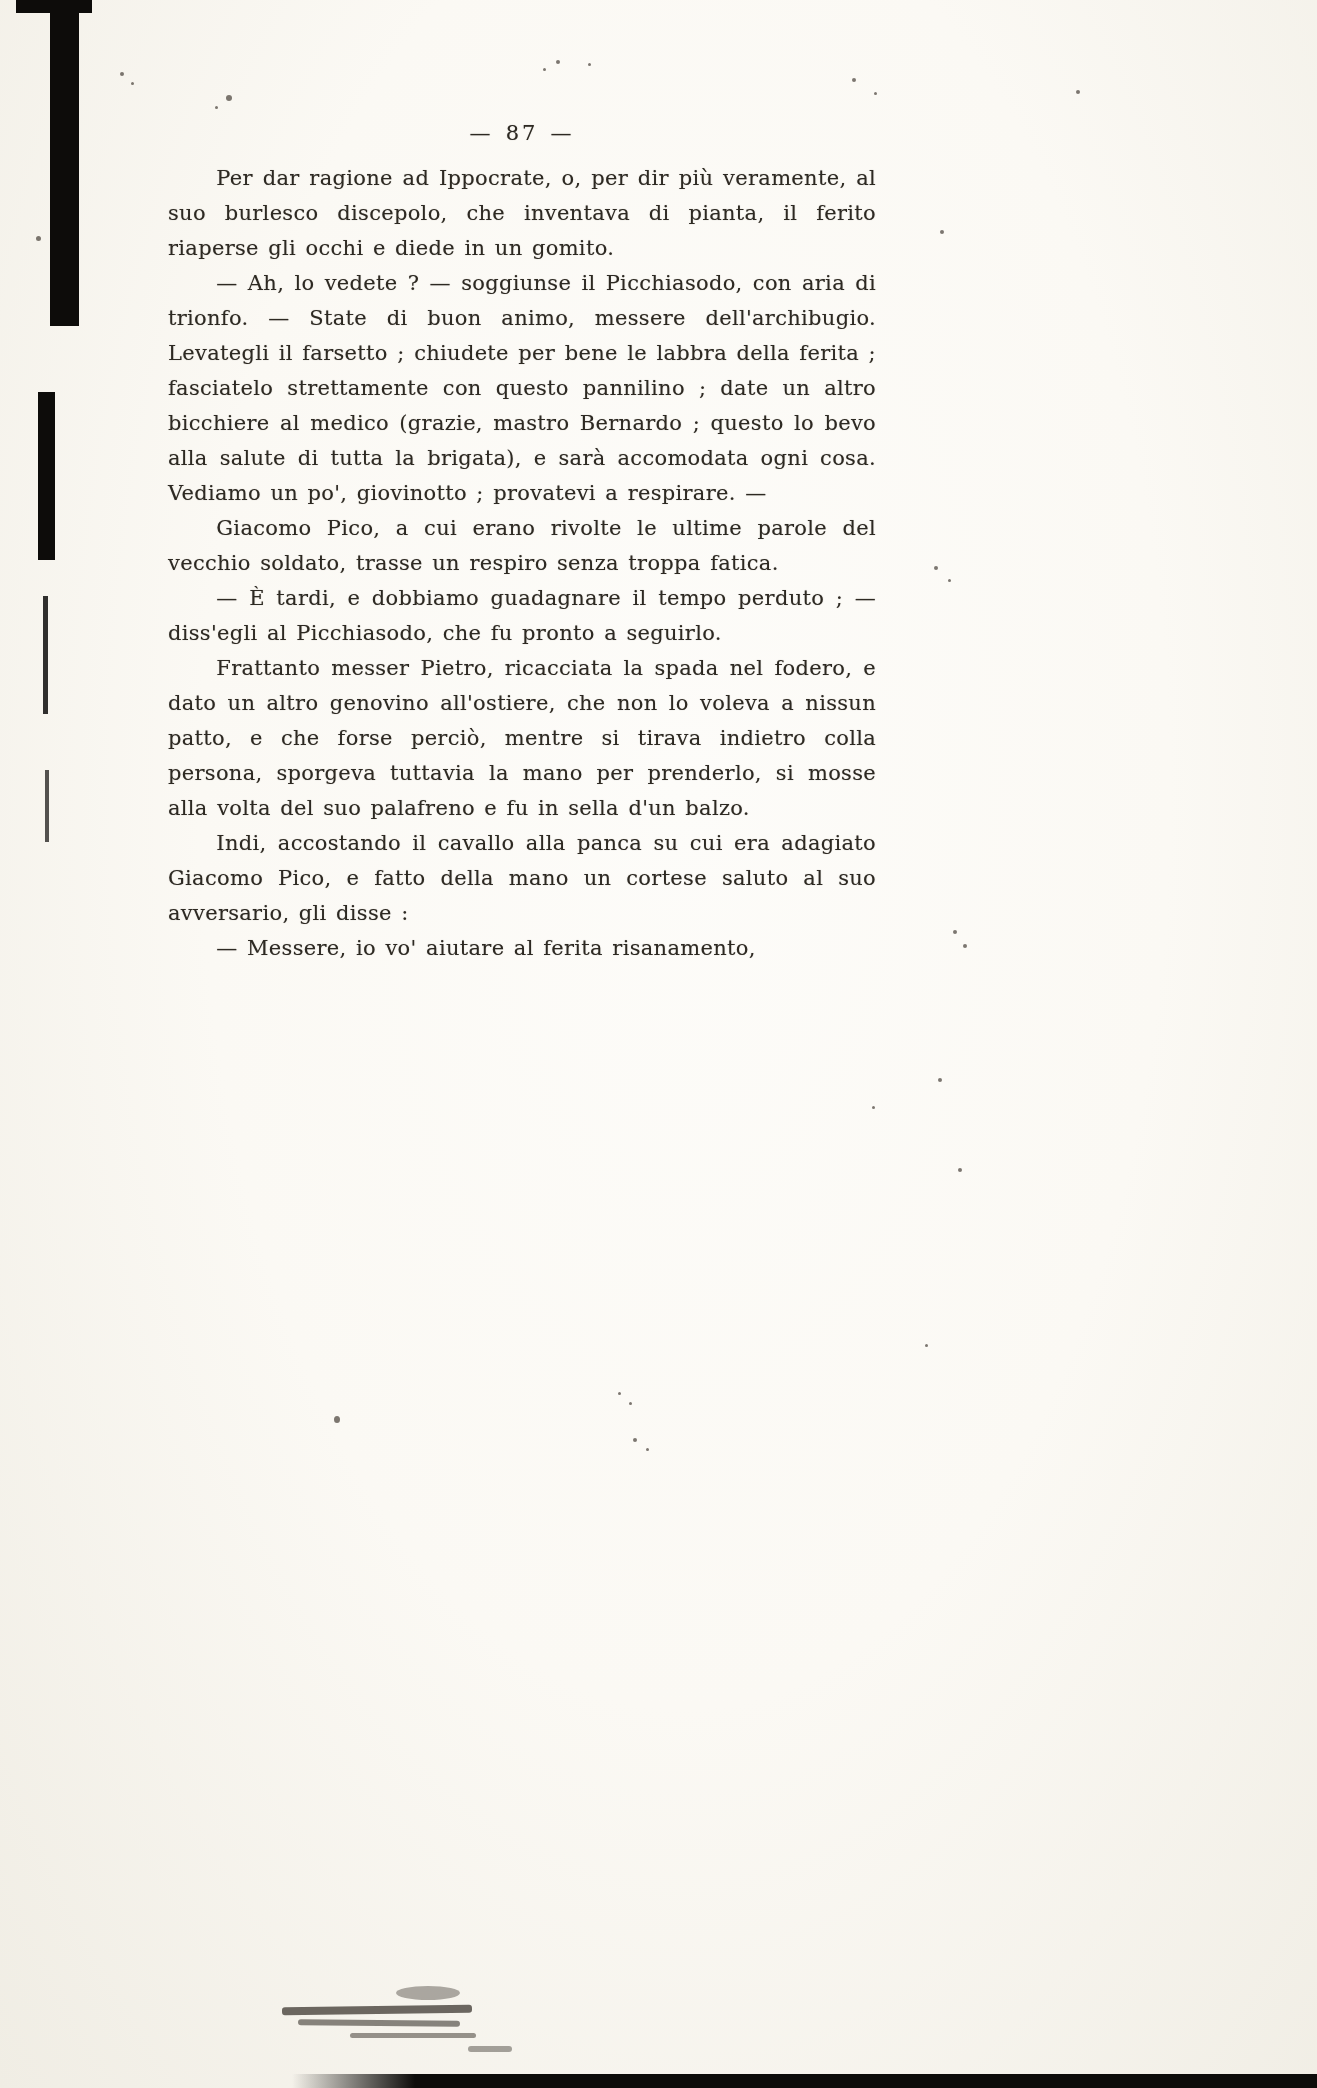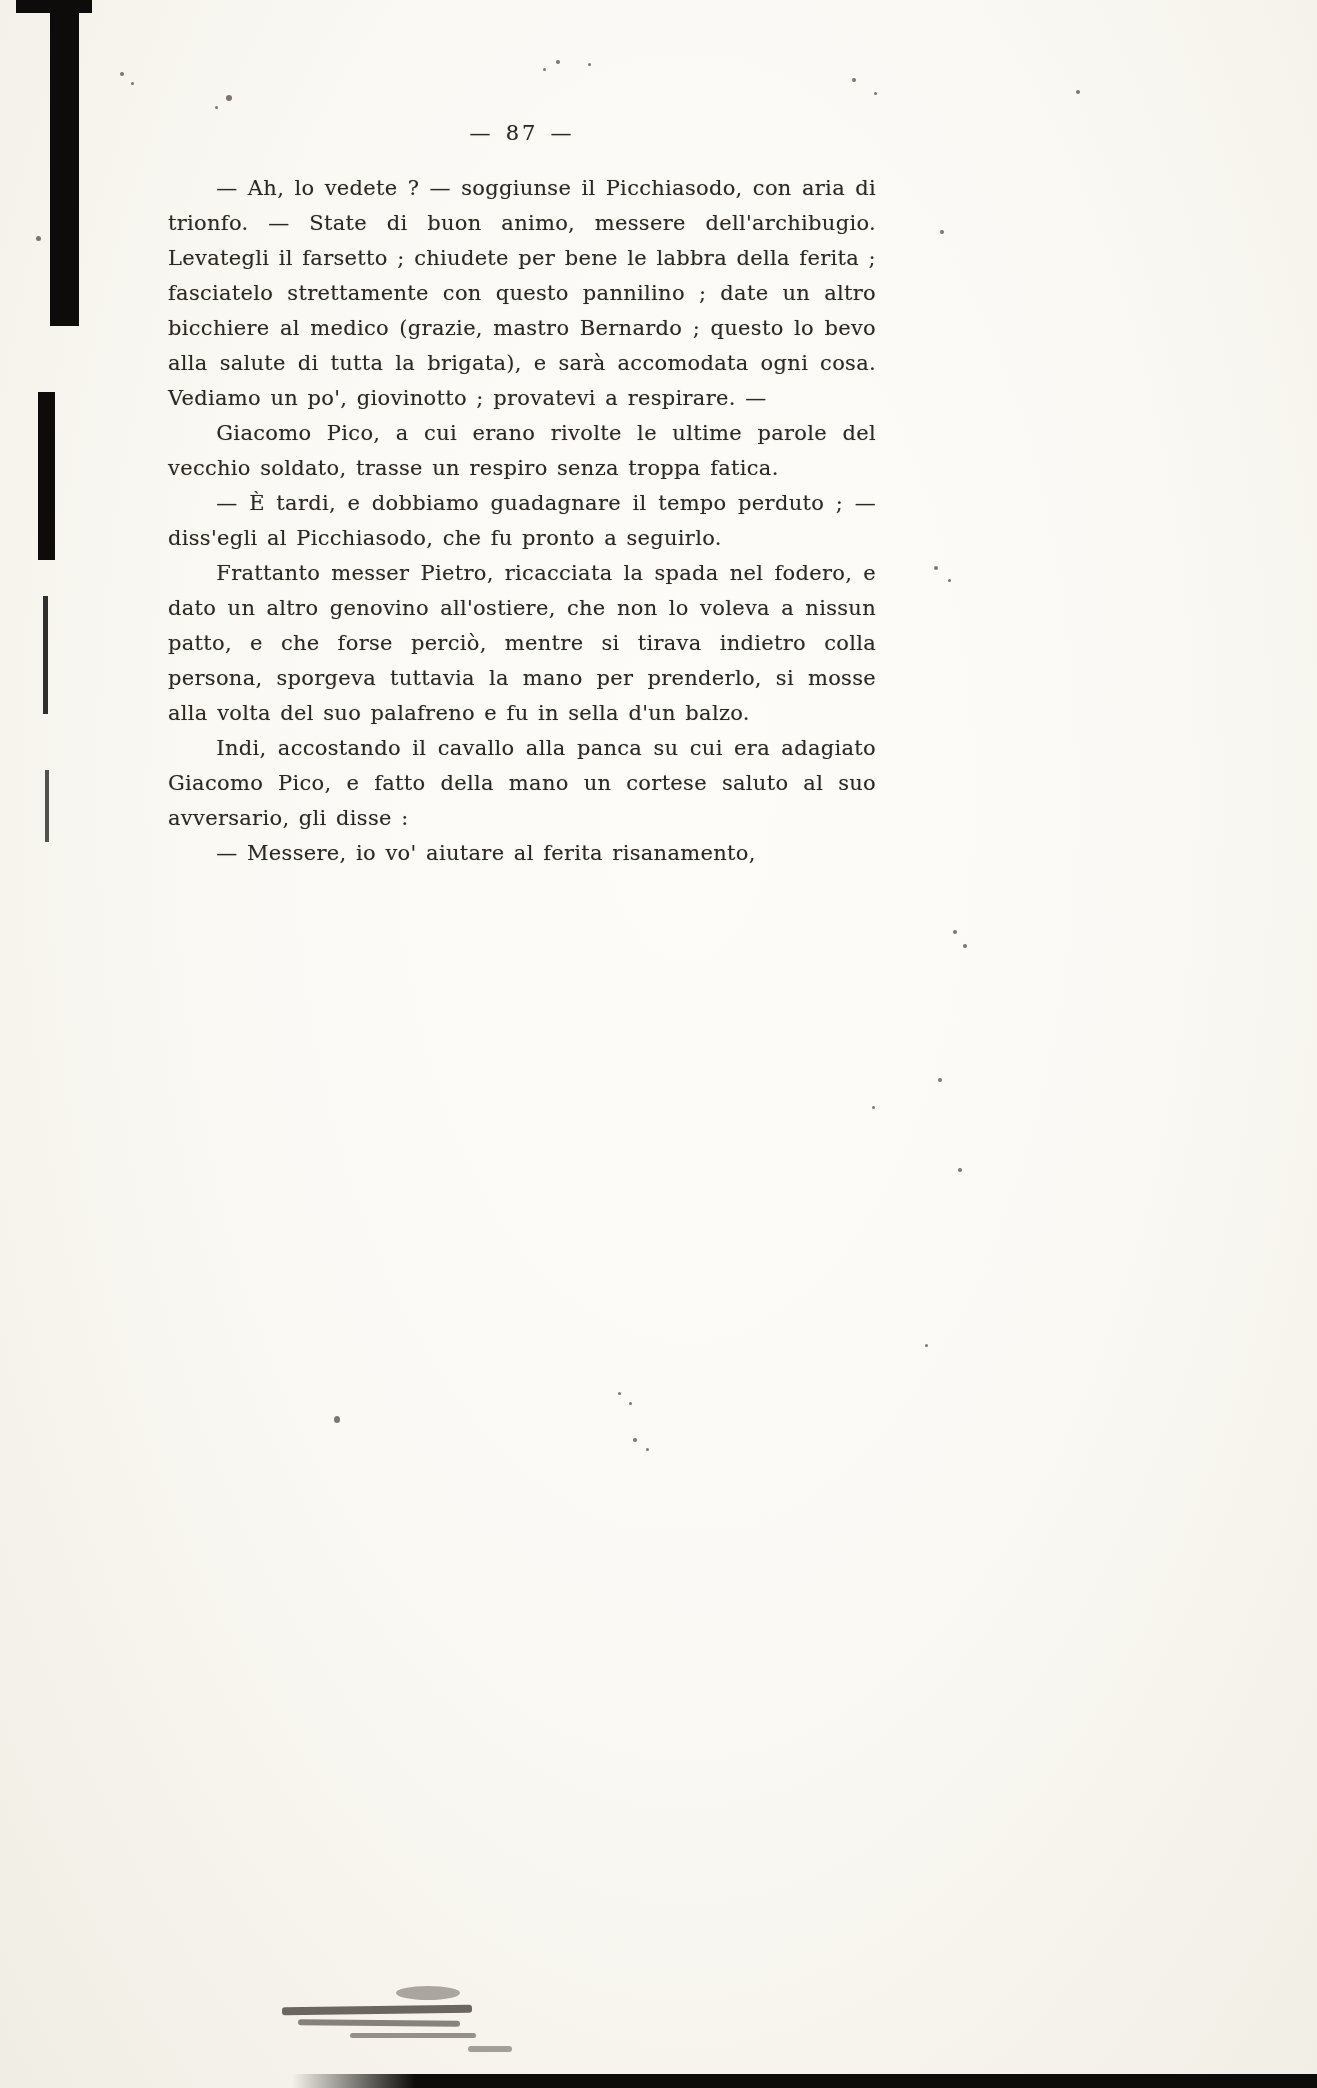--- a/index.html
+++ b/index.html
@@ -21,21 +21,21 @@
     font-size:21px;
     line-height:35px;
     text-align:justify;
     letter-spacing:0.3px;
     word-spacing:2.5px;
     text-shadow:0 0 1px rgba(45,41,34,0.35);
   }
   .page-number {
     text-align:center;
     letter-spacing:3px;
-    margin-bottom:20px;
+    margin-bottom:10px;
     text-indent:0;
   }
   .page-body p { text-indent:2.3em; }
   .artifact { position:absolute; background:#0d0c0a; }
   .speck {
     position:absolute; background:rgba(55,48,40,0.65);
     border-radius:50%;
   }
   .smudge {
     position:absolute; background:rgba(60,55,48,0.75);
@@ -85,20 +85,21 @@
   <div class="smudge" style="left:396px; top:1986px; width:64px; height:14px; border-radius:50%; opacity:.55;"></div>
   <div class="smudge" style="left:282px; top:2006px; width:190px; height:8px; transform:rotate(-0.8deg);"></div>
   <div class="smudge" style="left:298px; top:2020px; width:162px; height:6px; transform:rotate(0.6deg); opacity:.8;"></div>
   <div class="smudge" style="left:350px; top:2033px; width:126px; height:5px; opacity:.7;"></div>
   <div class="smudge" style="left:468px; top:2046px; width:44px; height:6px; opacity:.6;"></div>
 
   <div class="artifact bar-fade" style="left:292px; top:2074px; width:1025px; height:14px;"></div>
 
   <div class="page-body">
     <div class="page-number">— 87 —</div>
+    <p>Per dar ragione ad Ippocrate, o, per dir più veramente, al suo burlesco discepolo, che inventava di pianta, il ferito riaperse gli occhi e diede in un gomito.</p>
     <p>— Ah, lo vedete ? — soggiunse il Picchiasodo, con aria di trionfo. — State di buon animo, messere dell'archibugio. Levategli il farsetto ; chiudete per bene le labbra della ferita ; fasciatelo strettamente con questo pannilino ; date un altro bicchiere al medico (grazie, mastro Bernardo ; questo lo bevo alla salute di tutta la brigata), e sarà accomodata ogni cosa. Vediamo un po', giovinotto ; provatevi a respirare. —</p>
     <p>Giacomo Pico, a cui erano rivolte le ultime parole del vecchio soldato, trasse un respiro senza troppa fatica.</p>
     <p>— È tardi, e dobbiamo guadagnare il tempo perduto ; — diss'egli al Picchiasodo, che fu pronto a seguirlo.</p>
     <p>Frattanto messer Pietro, ricacciata la spada nel fodero, e dato un altro genovino all'ostiere, che non lo voleva a nissun patto, e che forse perciò, mentre si tirava indietro colla persona, sporgeva tuttavia la mano per prenderlo, si mosse alla volta del suo palafreno e fu in sella d'un balzo.</p>
     <p>Indi, accostando il cavallo alla panca su cui era adagiato Giacomo Pico, e fatto della mano un cortese saluto al suo avversario, gli disse :</p>
     <p>— Messere, io vo' aiutare al ferita risanamento,</p>
   </div>
 
 </div>
 

